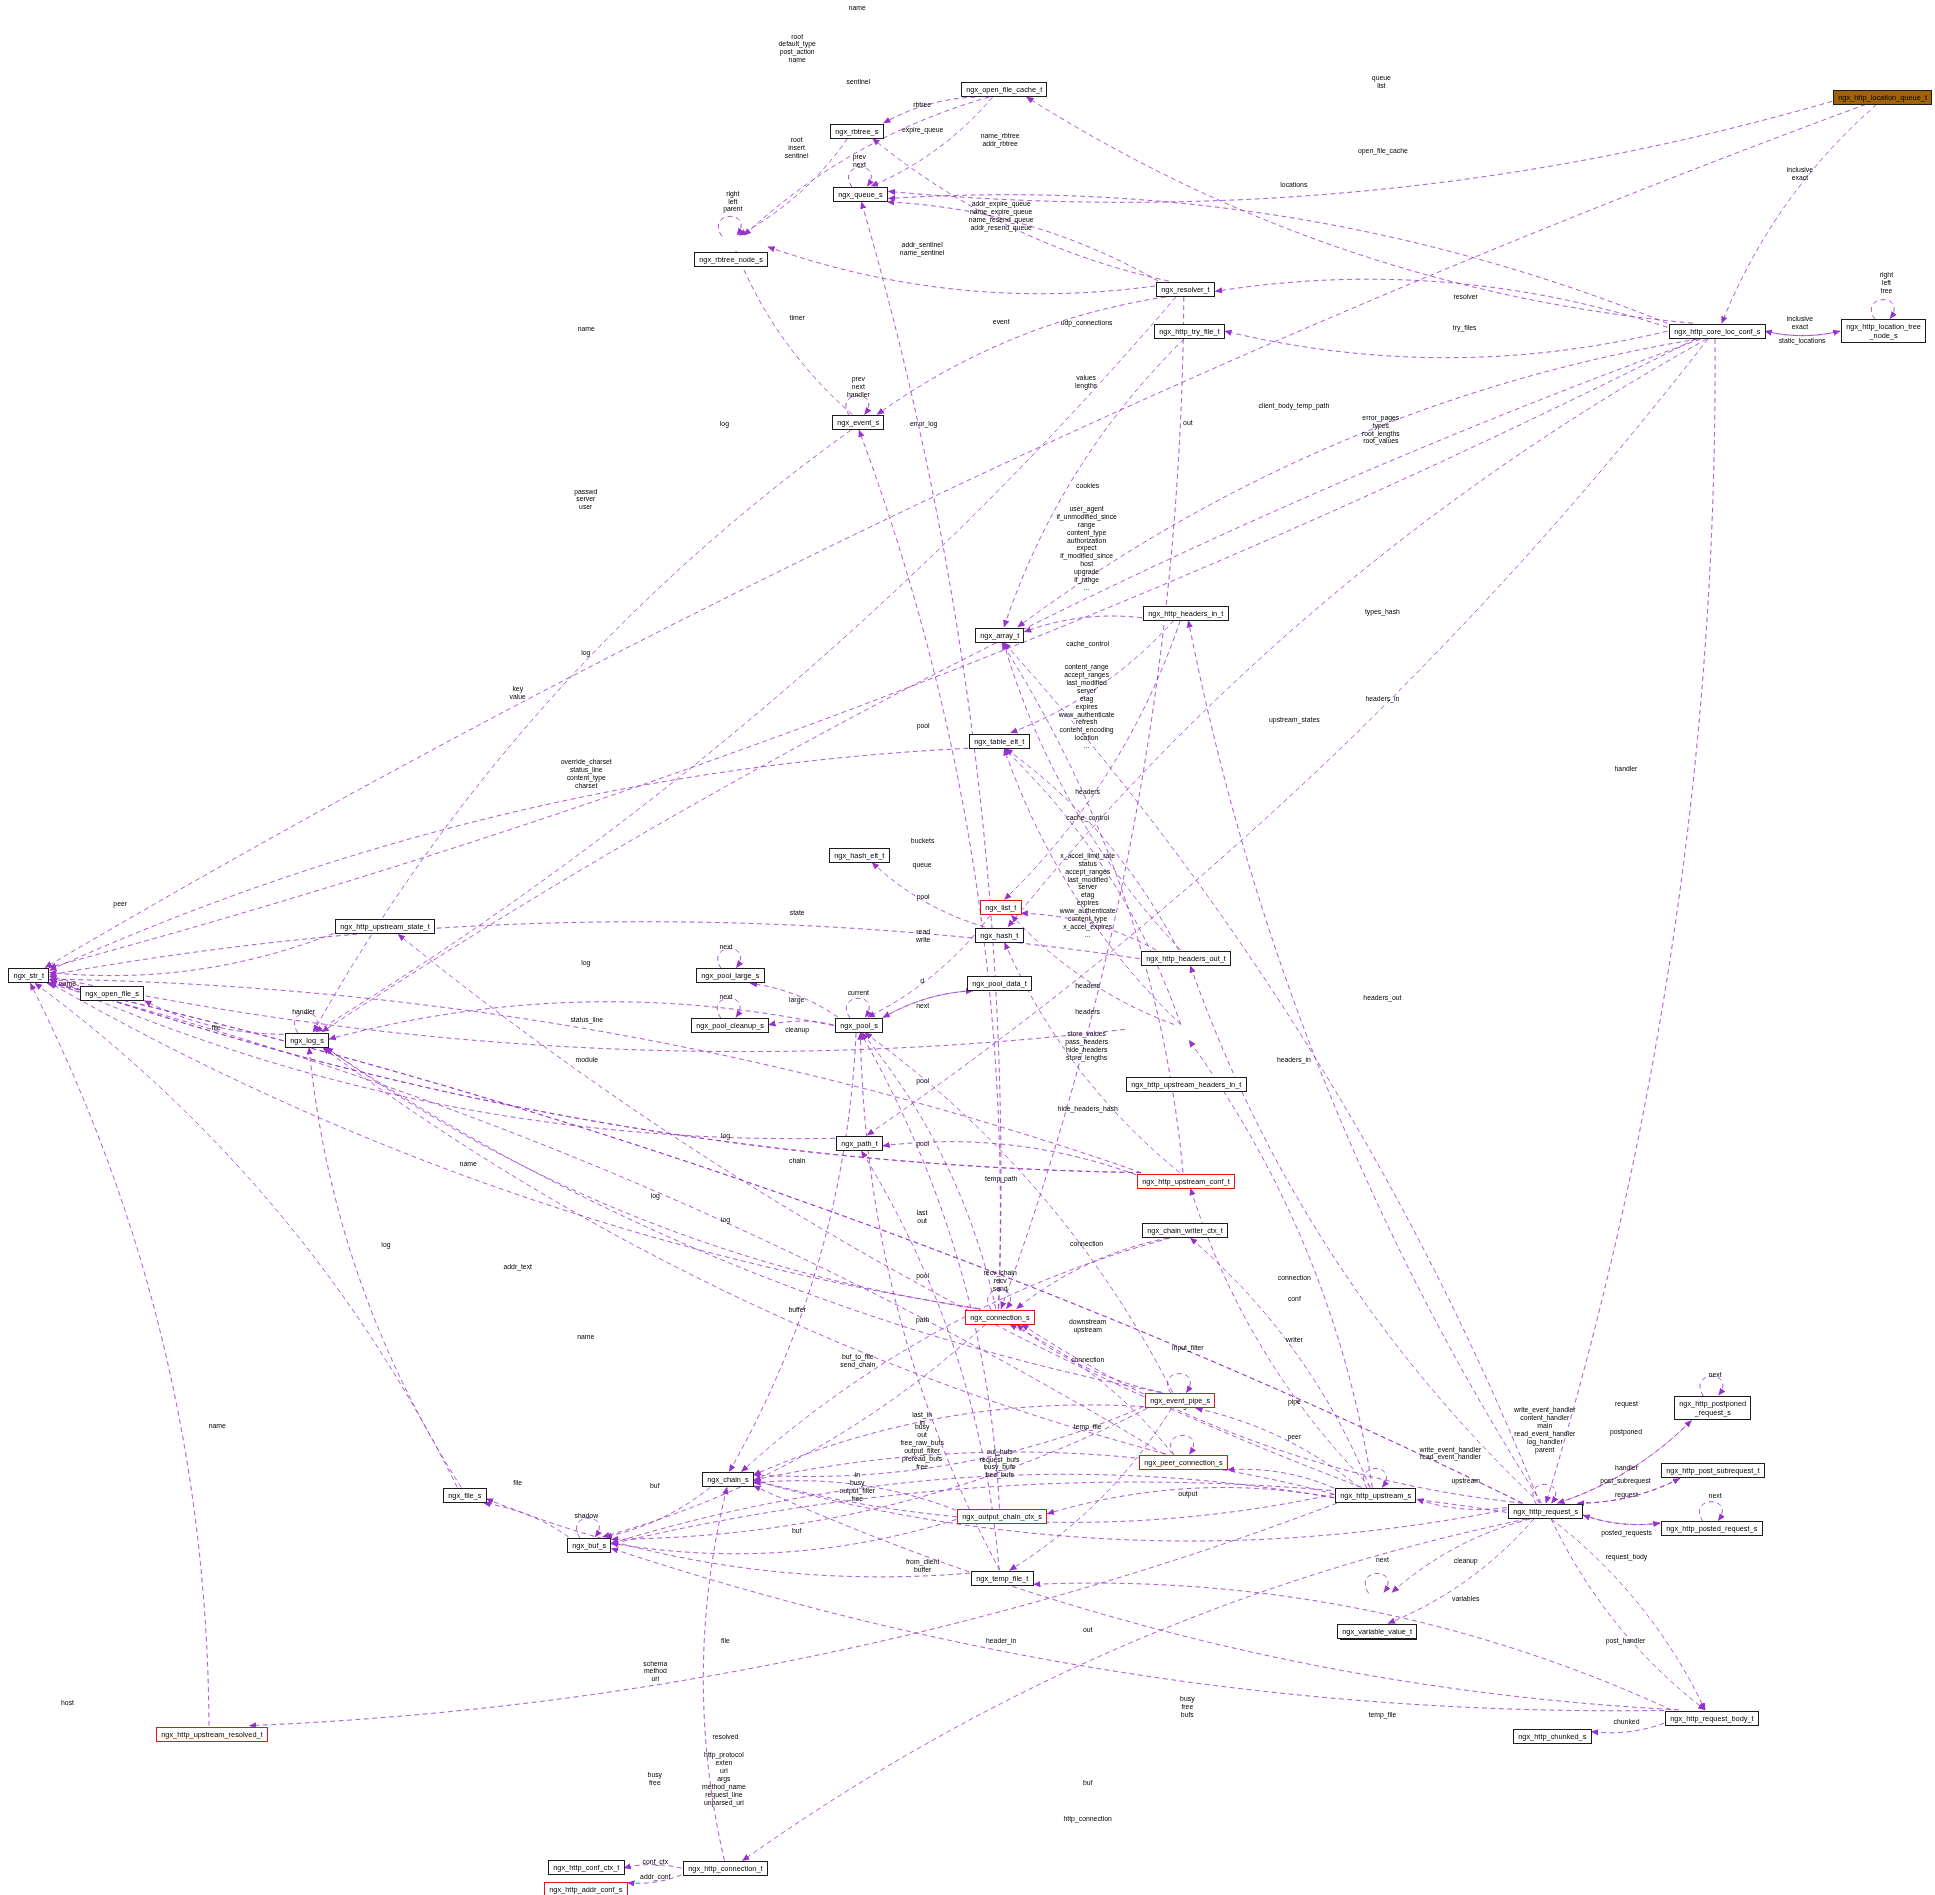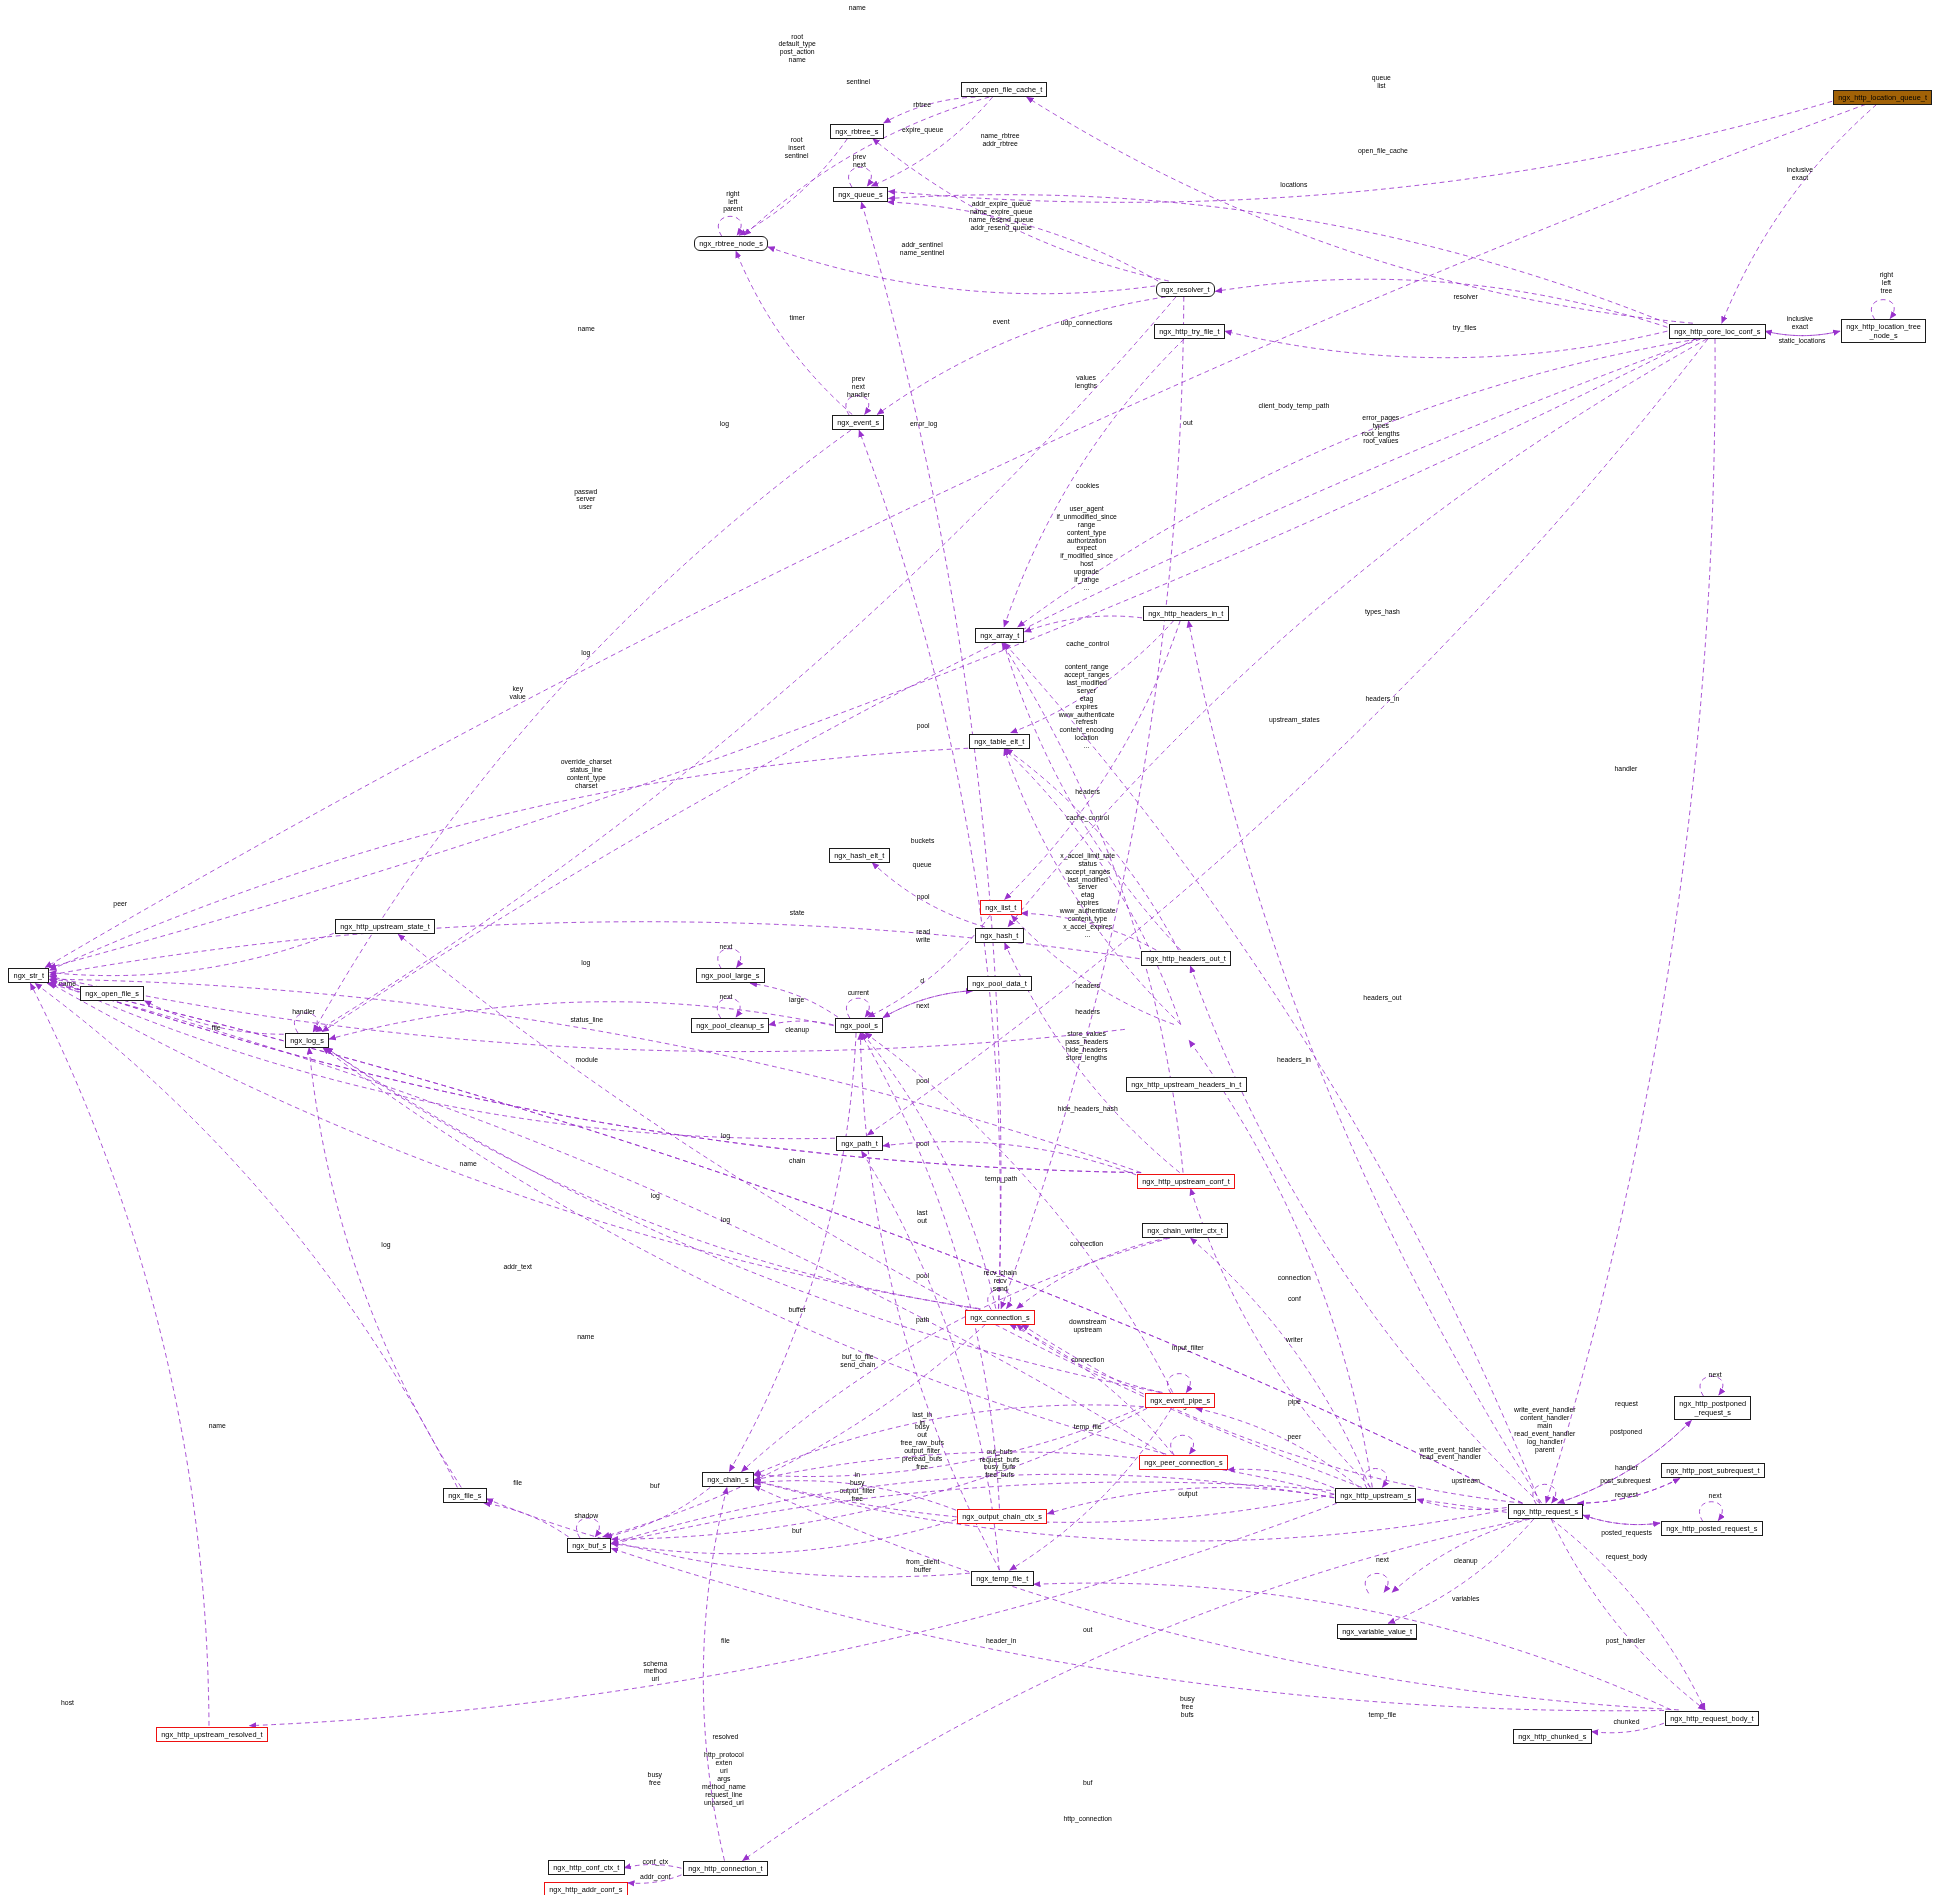--- a/index.html
+++ b/index.html
@@ -321,39 +321,39 @@
     <div class="node" style="left: 80px; top: 986px;">ngx_open_file_s</div>
     <div class="node" style="left: 285px; top: 1033px;">ngx_log_s</div>
     <div class="node" style="left: 335px; top: 919px;">ngx_http_upstream_state_t</div>
     <div class="node" style="left: 443px; top: 1488px;">ngx_file_s</div>
     <div class="node red" style="left: 156px; top: 1727px;">ngx_http_upstream_resolved_t</div>
     <div class="node" style="left: 548px; top: 1860px;">ngx_http_conf_ctx_t</div>
     <div class="node red" style="left: 544px; top: 1882px;">ngx_http_addr_conf_s</div>
     <div class="node" style="left: 683px; top: 1861px;">ngx_http_connection_t</div>
     <div class="node" style="left: 567px; top: 1538px;">ngx_buf_s</div>
     <div class="node" style="left: 702px; top: 1472px;">ngx_chain_s</div>
-    <div class="node" style="left: 694px; top: 236px; border-radius: 6px;">ngx_rbtree_node_s</div>
+    <div class="node" style="left: 694px; top: 252px;">ngx_rbtree_node_s</div>
     <div class="node" style="left: 696px; top: 968px;">ngx_pool_large_s</div>
     <div class="node" style="left: 691px; top: 1018px;">ngx_pool_cleanup_s</div>
     <div class="node" style="left: 829px; top: 848px;">ngx_hash_elt_t</div>
     <div class="node" style="left: 830px; top: 124px;">ngx_rbtree_s</div>
     <div class="node" style="left: 833px; top: 187px;">ngx_queue_s</div>
     <div class="node" style="left: 832px; top: 415px;">ngx_event_s</div>
     <div class="node" style="left: 835px; top: 1018px;">ngx_pool_s</div>
     <div class="node" style="left: 836px; top: 1136px;">ngx_path_t</div>
     <div class="node" style="left: 961px; top: 82px;">ngx_open_file_cache_t</div>
     <div class="node" style="left: 975px; top: 628px;">ngx_array_t</div>
     <div class="node" style="left: 969px; top: 734px;">ngx_table_elt_t</div>
     <div class="node red" style="left: 980px; top: 900px;">ngx_list_t</div>
     <div class="node" style="left: 975px; top: 928px;">ngx_hash_t</div>
     <div class="node" style="left: 967px; top: 976px;">ngx_pool_data_t</div>
     <div class="node red" style="left: 965px; top: 1310px;">ngx_connection_s</div>
     <div class="node red" style="left: 957px; top: 1509px;">ngx_output_chain_ctx_s</div>
     <div class="node" style="left: 971px; top: 1571px;">ngx_temp_file_t</div>
-    <div class="node" style="left: 1156px; top: 282px; border-radius: 6px;">ngx_resolver_t</div>
+    <div class="node" style="left: 1156px; top: 282px;">ngx_resolver_t</div>
     <div class="node" style="left: 1154px; top: 324px;">ngx_http_try_file_t</div>
     <div class="node" style="left: 1143px; top: 606px;">ngx_http_headers_in_t</div>
     <div class="node" style="left: 1141px; top: 951px;">ngx_http_headers_out_t</div>
     <div class="node" style="left: 1126px; top: 1077px; text-align: center;">ngx_http_upstream_headers_in_t</div>
     <div class="node red" style="left: 1137px; top: 1174px;">ngx_http_upstream_conf_t</div>
     <div class="node" style="left: 1142px; top: 1223px;">ngx_chain_writer_ctx_t</div>
     <div class="node red" style="left: 1145px; top: 1393px;">ngx_event_pipe_s</div>
     <div class="node red" style="left: 1139px; top: 1455px;">ngx_peer_connection_s</div>
     <div class="node" style="left: 1335px; top: 1488px;">ngx_http_upstream_s</div>
     <div class="node" style="left: 1340px; top: 1593px; margin-top: 32px;">ngx_http_cleanup_s</div>

